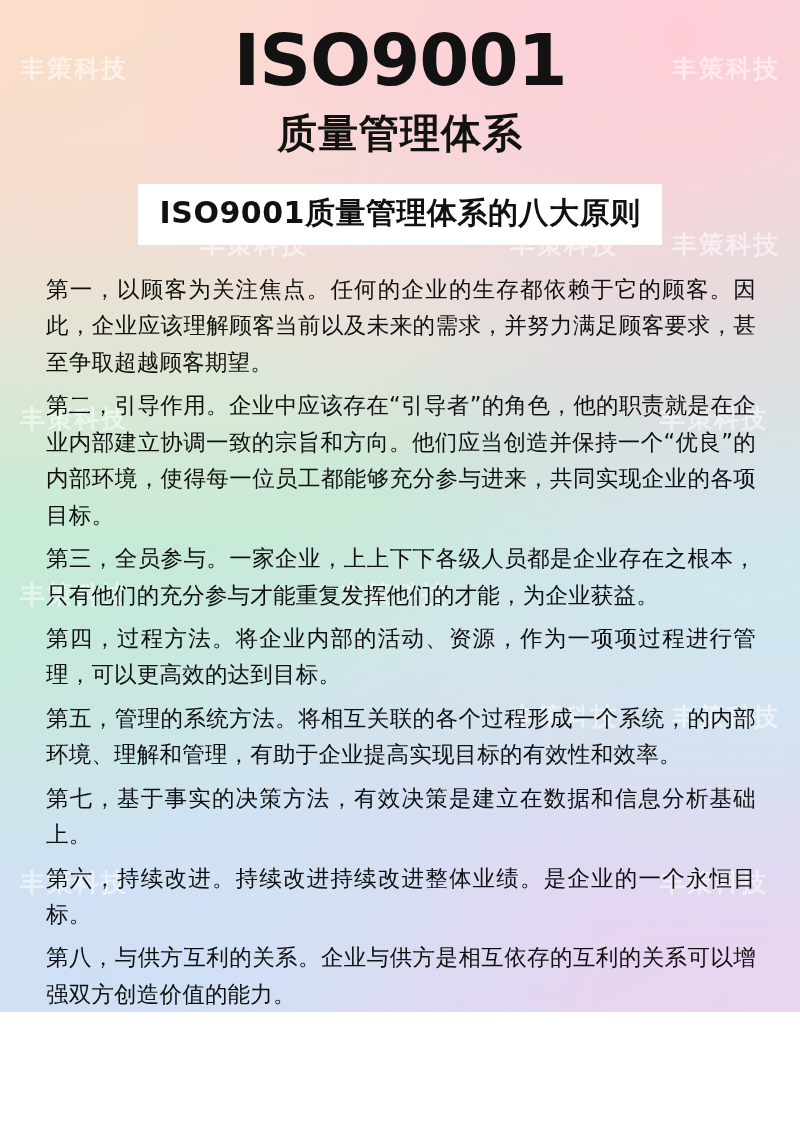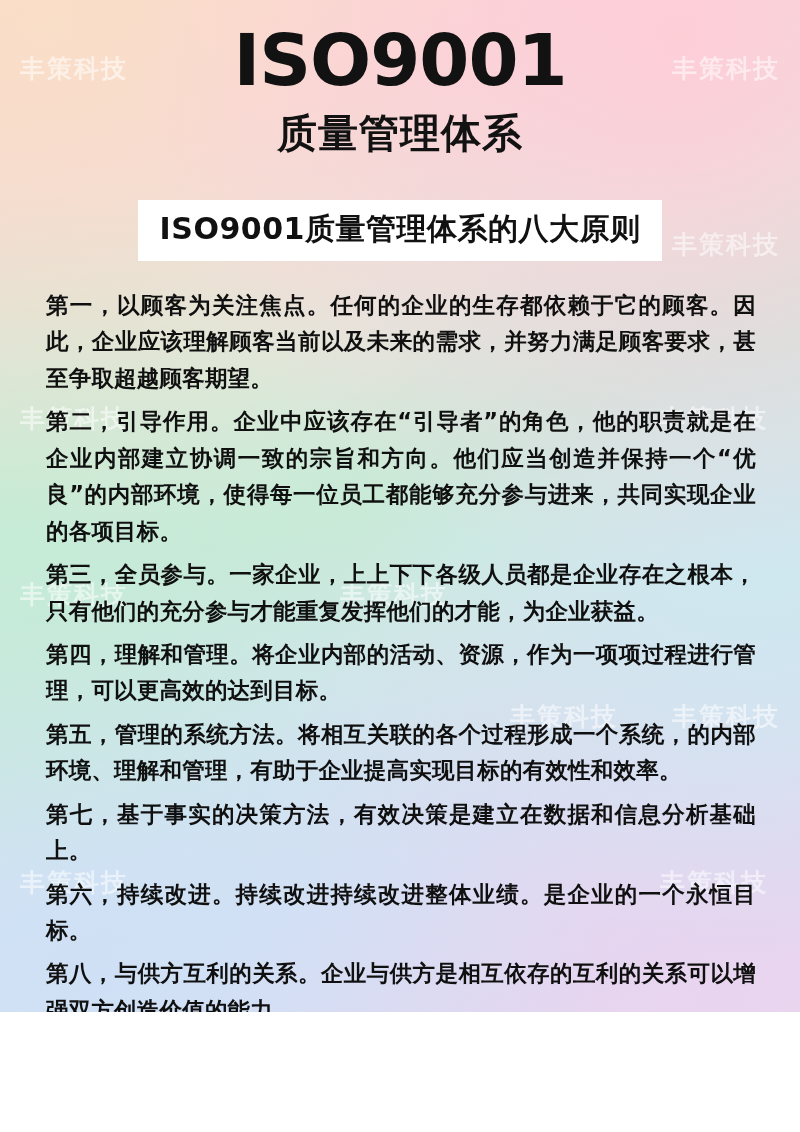--- a/index.html
+++ b/index.html
@@ -62,40 +62,40 @@
     font-size: 40px;
     line-height: 1.15;
     font-weight: 800;
     color: #121212;
     margin-top: 14px;
     letter-spacing: 1px;
     font-family: Liberation Sans, sans-serif;
   }
   .banner-wrap {
     text-align: center;
-    margin-top: 44px;
+    margin-top: 28px;
   }
   .banner {
     display: inline-block;
     background: #ffffff;
     color: #111111;
     font-size: 30px;
     font-weight: 800;
     letter-spacing: 0.5px;
     padding: 9px 22px 11px 22px;
     font-family: "DejaVu Sans", "Liberation Sans", sans-serif;
   }
   .body-list {
     margin-top: 26px;
     padding: 0 0 0 2px;
   }
   .para {
     font-size: 22.5px;
     line-height: 1.62;
-    font-weight: 700;
+    font-weight: 400;
     color: #101010;
     text-align: justify;
     text-justify: inter-ideograph;
     margin: 0 0 7px 0;
     letter-spacing: 0.2px;
     font-family: "DejaVu Sans", "Liberation Sans", sans-serif;
   }
 </style>
 </head>
 <body>
@@ -127,21 +127,21 @@
     <div class="title-sub">质量管理体系</div>
 
     <div class="banner-wrap">
       <span class="banner">ISO9001质量管理体系的八大原则</span>
     </div>
 
     <div class="body-list">
       <p class="para">第一，以顾客为关注焦点。任何的企业的生存都依赖于它的顾客。因此，企业应该理解顾客当前以及未来的需求，并努力满足顾客要求，甚至争取超越顾客期望。</p>
       <p class="para">第二，引导作用。企业中应该存在“引导者”的角色，他的职责就是在企业内部建立协调一致的宗旨和方向。他们应当创造并保持一个“优良”的内部环境，使得每一位员工都能够充分参与进来，共同实现企业的各项目标。</p>
       <p class="para">第三，全员参与。一家企业，上上下下各级人员都是企业存在之根本，只有他们的充分参与才能重复发挥他们的才能，为企业获益。</p>
-      <p class="para">第四，理解和管理。将企业内部的活动、资源，作为一项项过程进行管理，可以更高效的达到目标。</p>
+      <p class="para">第四，过程方法。将企业内部的活动、资源，作为一项项过程进行管理，可以更高效的达到目标。</p>
       <p class="para">第五，管理的系统方法。将相互关联的各个过程形成一个系统，的内部环境、理解和管理，有助于企业提高实现目标的有效性和效率。</p>
       <p class="para">第七，基于事实的决策方法，有效决策是建立在数据和信息分析基础上。</p>
       <p class="para">第六，持续改进。持续改进持续改进整体业绩。是企业的一个永恒目标。</p>
       <p class="para">第八，与供方互利的关系。企业与供方是相互依存的互利的关系可以增强双方创造价值的能力。</p>
     </div>
 
   </div>
 </div>
 
 </body></html>

